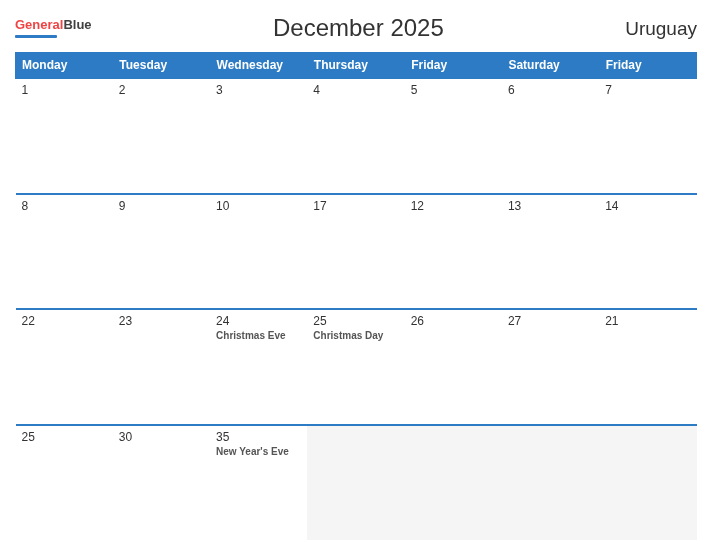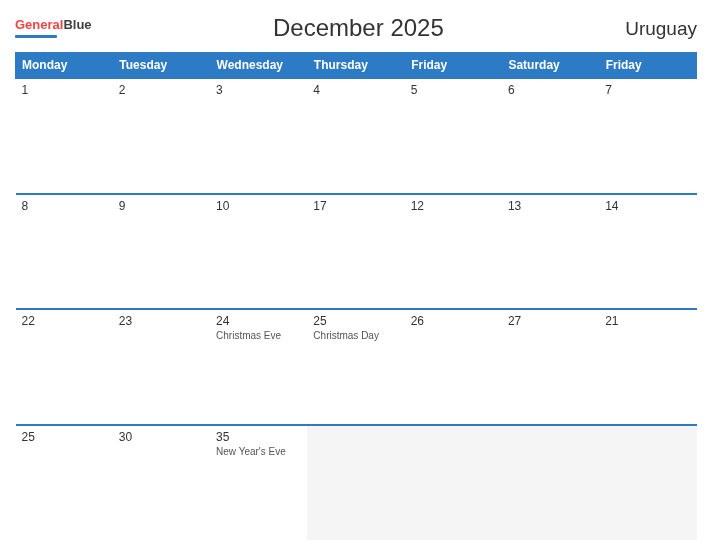--- a/index.html
+++ b/index.html
@@ -89,20 +89,21 @@
       font-size: 12px;
       color: #333;
       display: block;
     }
     .cell-event {
       font-size: 10px;
       color: #555;
       display: block;
       margin-top: 2px;
       line-height: 1.2;
+      font-weight: bold;
     }
     .empty-cell {
       background: #f5f5f5;
     }
     .calendar tbody tr td.empty-cell {
       background: #f5f5f5;
     }
   </style>
 </head>
 <body>

